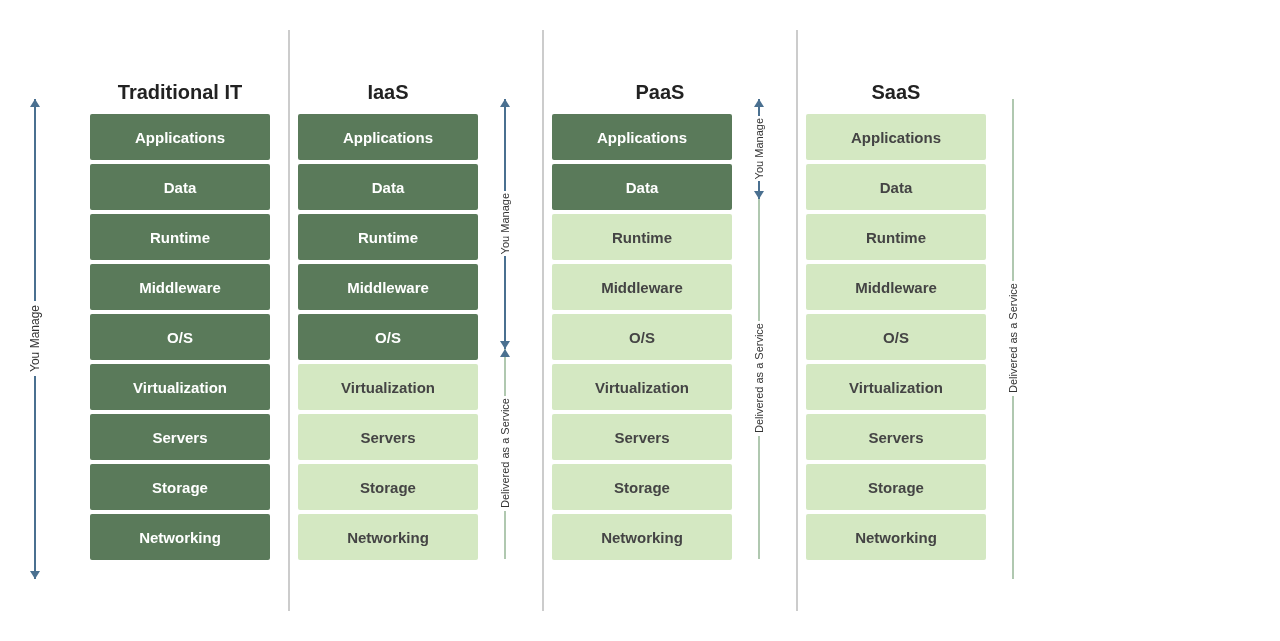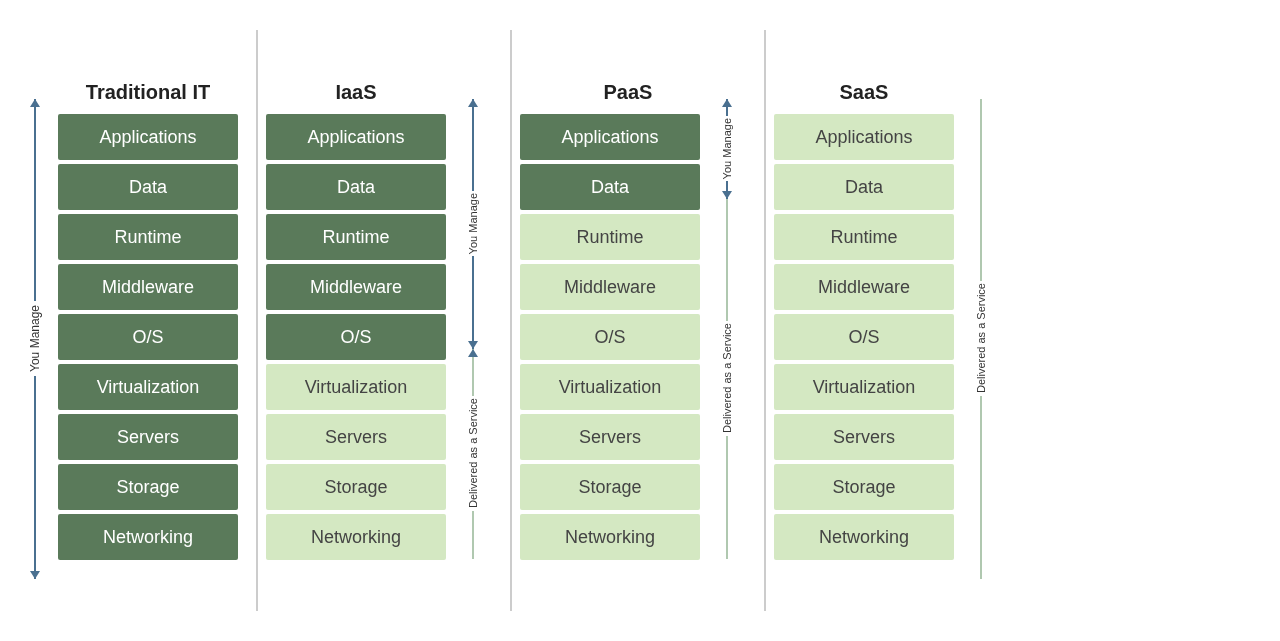--- a/index.html
+++ b/index.html
@@ -26,23 +26,23 @@
       display: flex;
       flex-direction: column;
       gap: 4px;
       width: 180px;
     }
     .stack-item {
       height: 46px;
       display: flex;
       align-items: center;
       justify-content: center;
-      font-size: 18px;
+      font-size: 15px;
       color: #fff;
-      font-weight: 400;
+      font-weight: 700;
       border-radius: 2px;
     }
     .dark-green {
       background-color: #5a7a5a;
       color: #fff;
     }
     .light-green {
       background-color: #d4e8c2;
       color: #444;
     }
@@ -71,21 +71,21 @@
 <div class="diagram">
 
   <div style="display:flex;flex-direction:row;align-items:center;margin-right:10px;">
 
     <div style="display:flex;flex-direction:column;align-items:center;width:30px;height:480px;margin-right:8px;margin-top:36px;">
       <div style="width:2px;flex:1;background:#4a7090;position:relative;" class="arrowhead-up"></div>
       <div style="writing-mode:vertical-rl;transform:rotate(180deg);font-size:12px;color:#333;white-space:nowrap;padding:4px 0;">You Manage</div>
       <div style="width:2px;flex:1;background:#4a7090;position:relative;" class="arrowhead-down"></div>
     </div>
 
-    <div style="display:flex;flex-direction:column;align-items:center;">
+    <div style="display:flex;flex-direction:column;align-items:center;margin-left:32px;">
       <div style="font-size:20px;font-weight:bold;text-align:center;margin-bottom:10px;color:#222;">Traditional IT</div>
       <div class="stack">
         <div class="stack-item dark-green">Applications</div>
         <div class="stack-item dark-green">Data</div>
         <div class="stack-item dark-green">Runtime</div>
         <div class="stack-item dark-green">Middleware</div>
         <div class="stack-item dark-green">O/S</div>
         <div class="stack-item dark-green">Virtualization</div>
         <div class="stack-item dark-green">Servers</div>
         <div class="stack-item dark-green">Storage</div>

